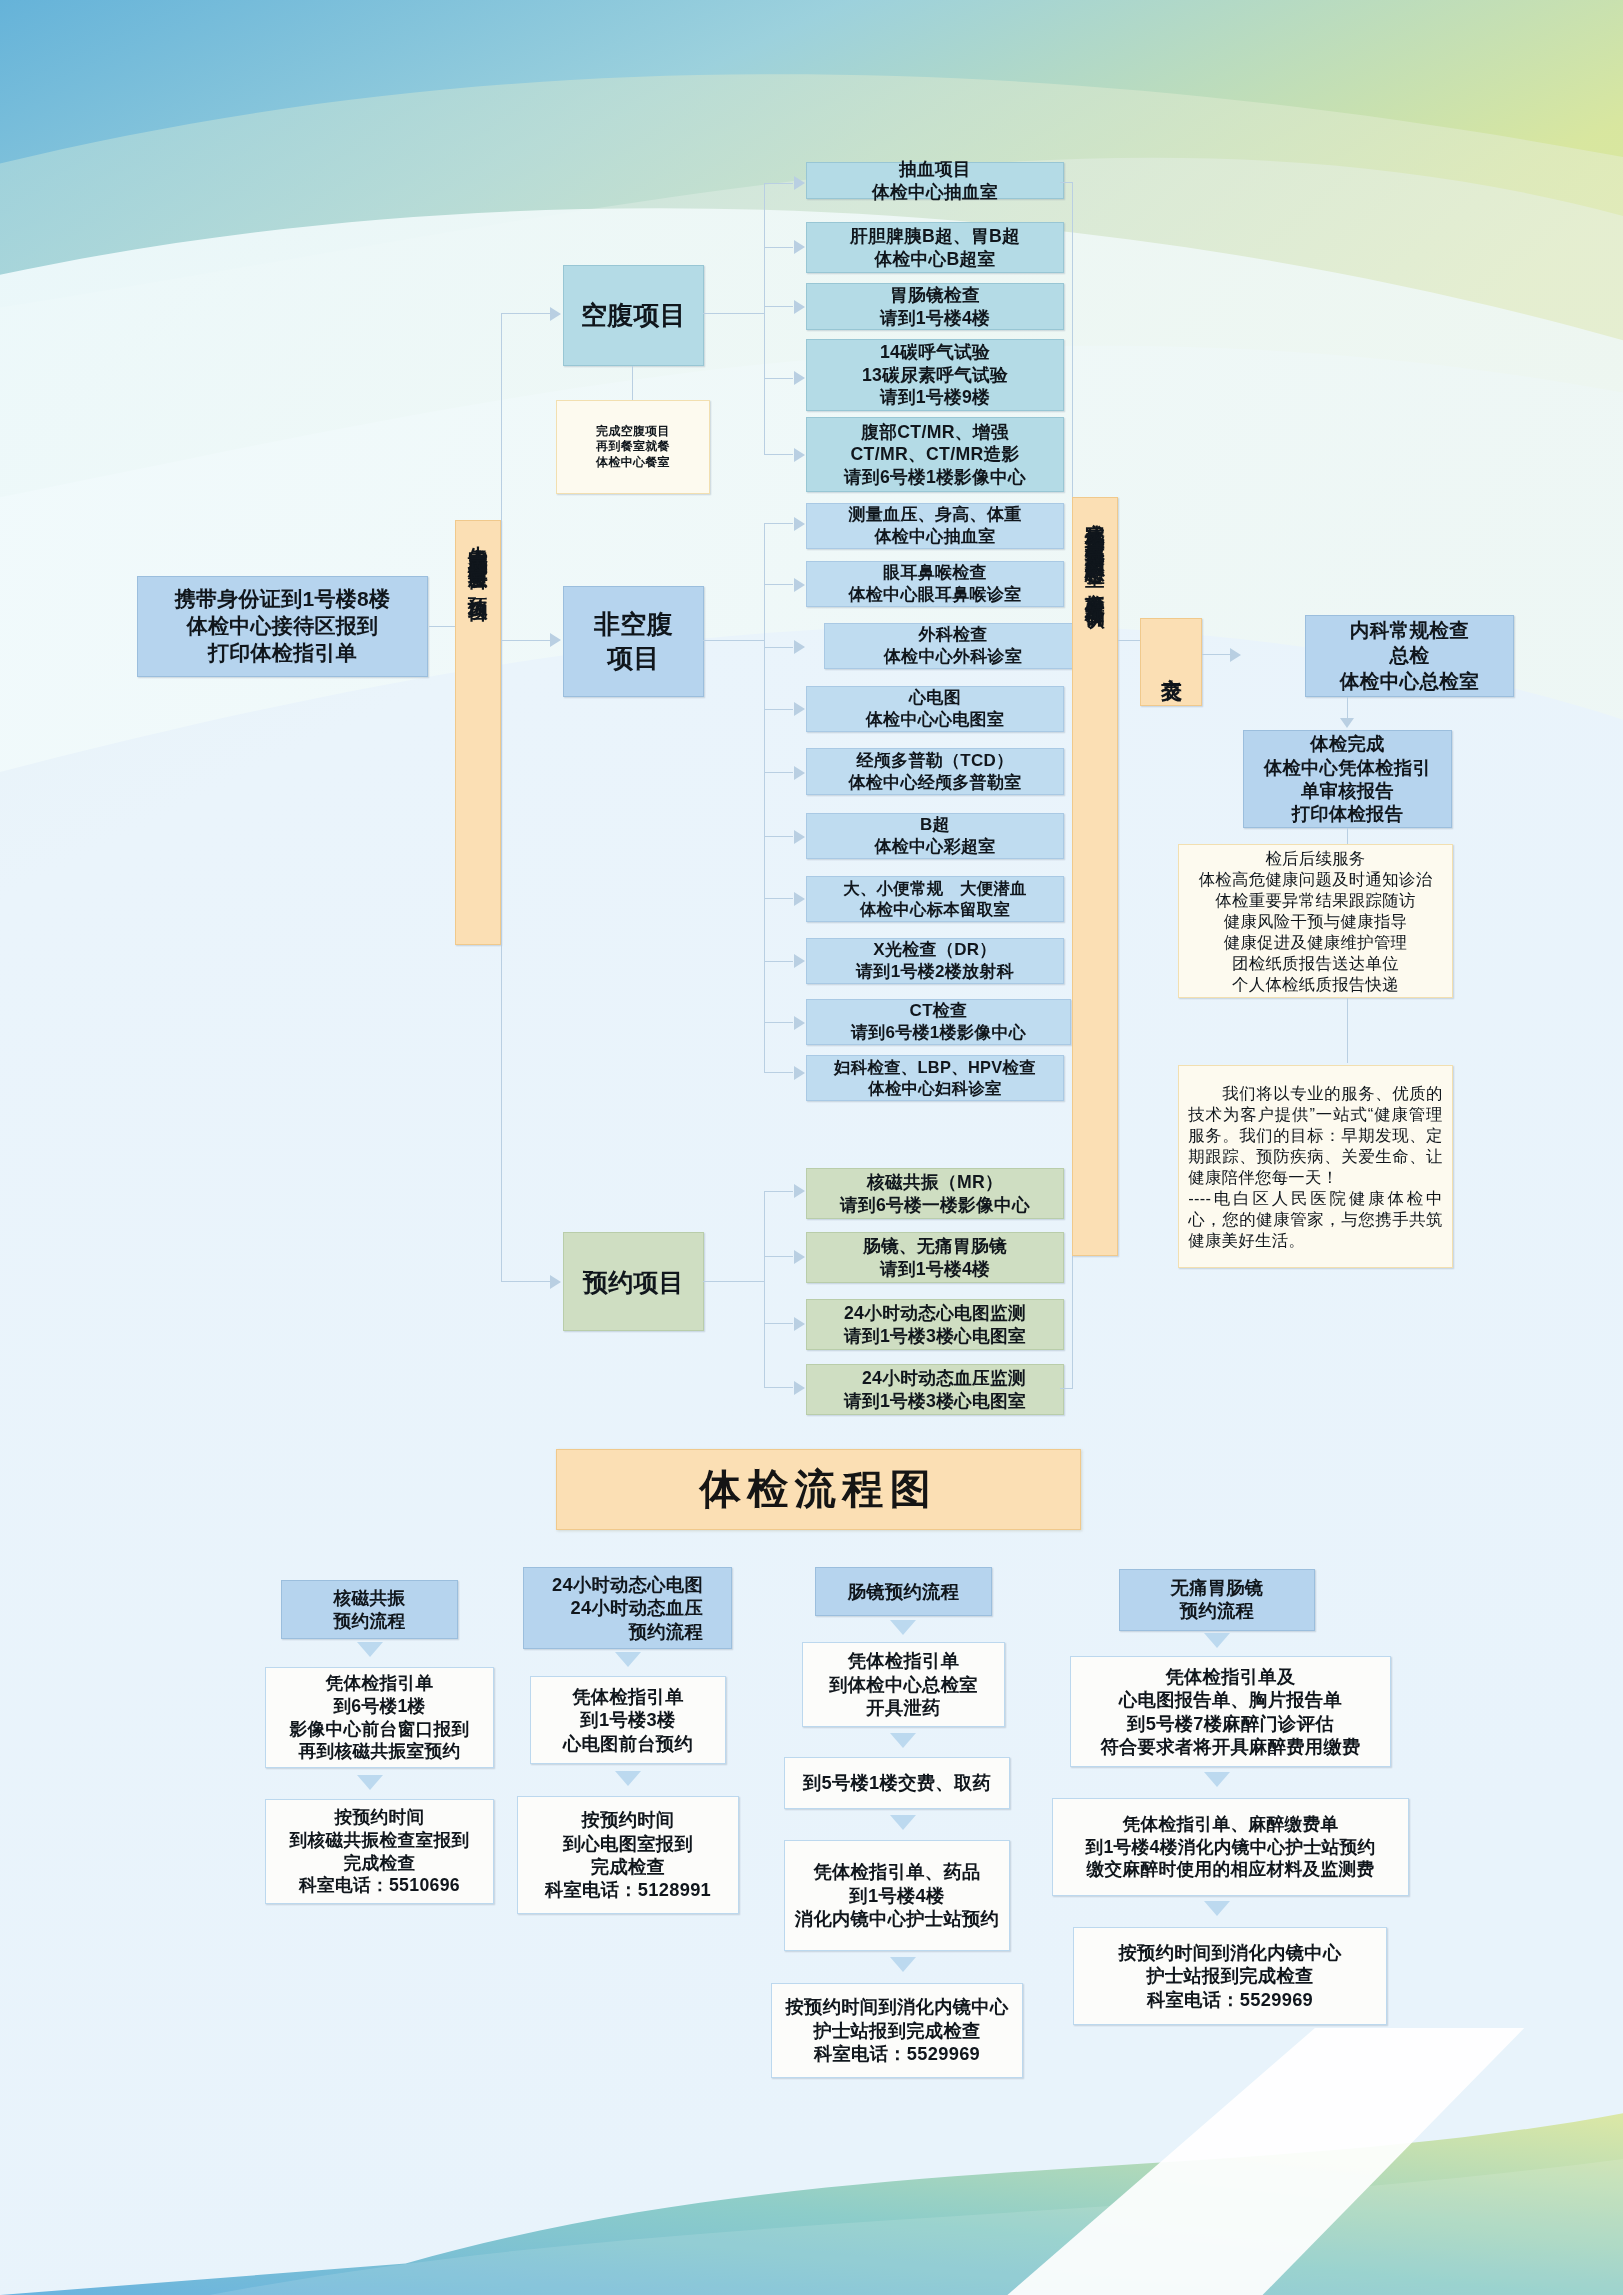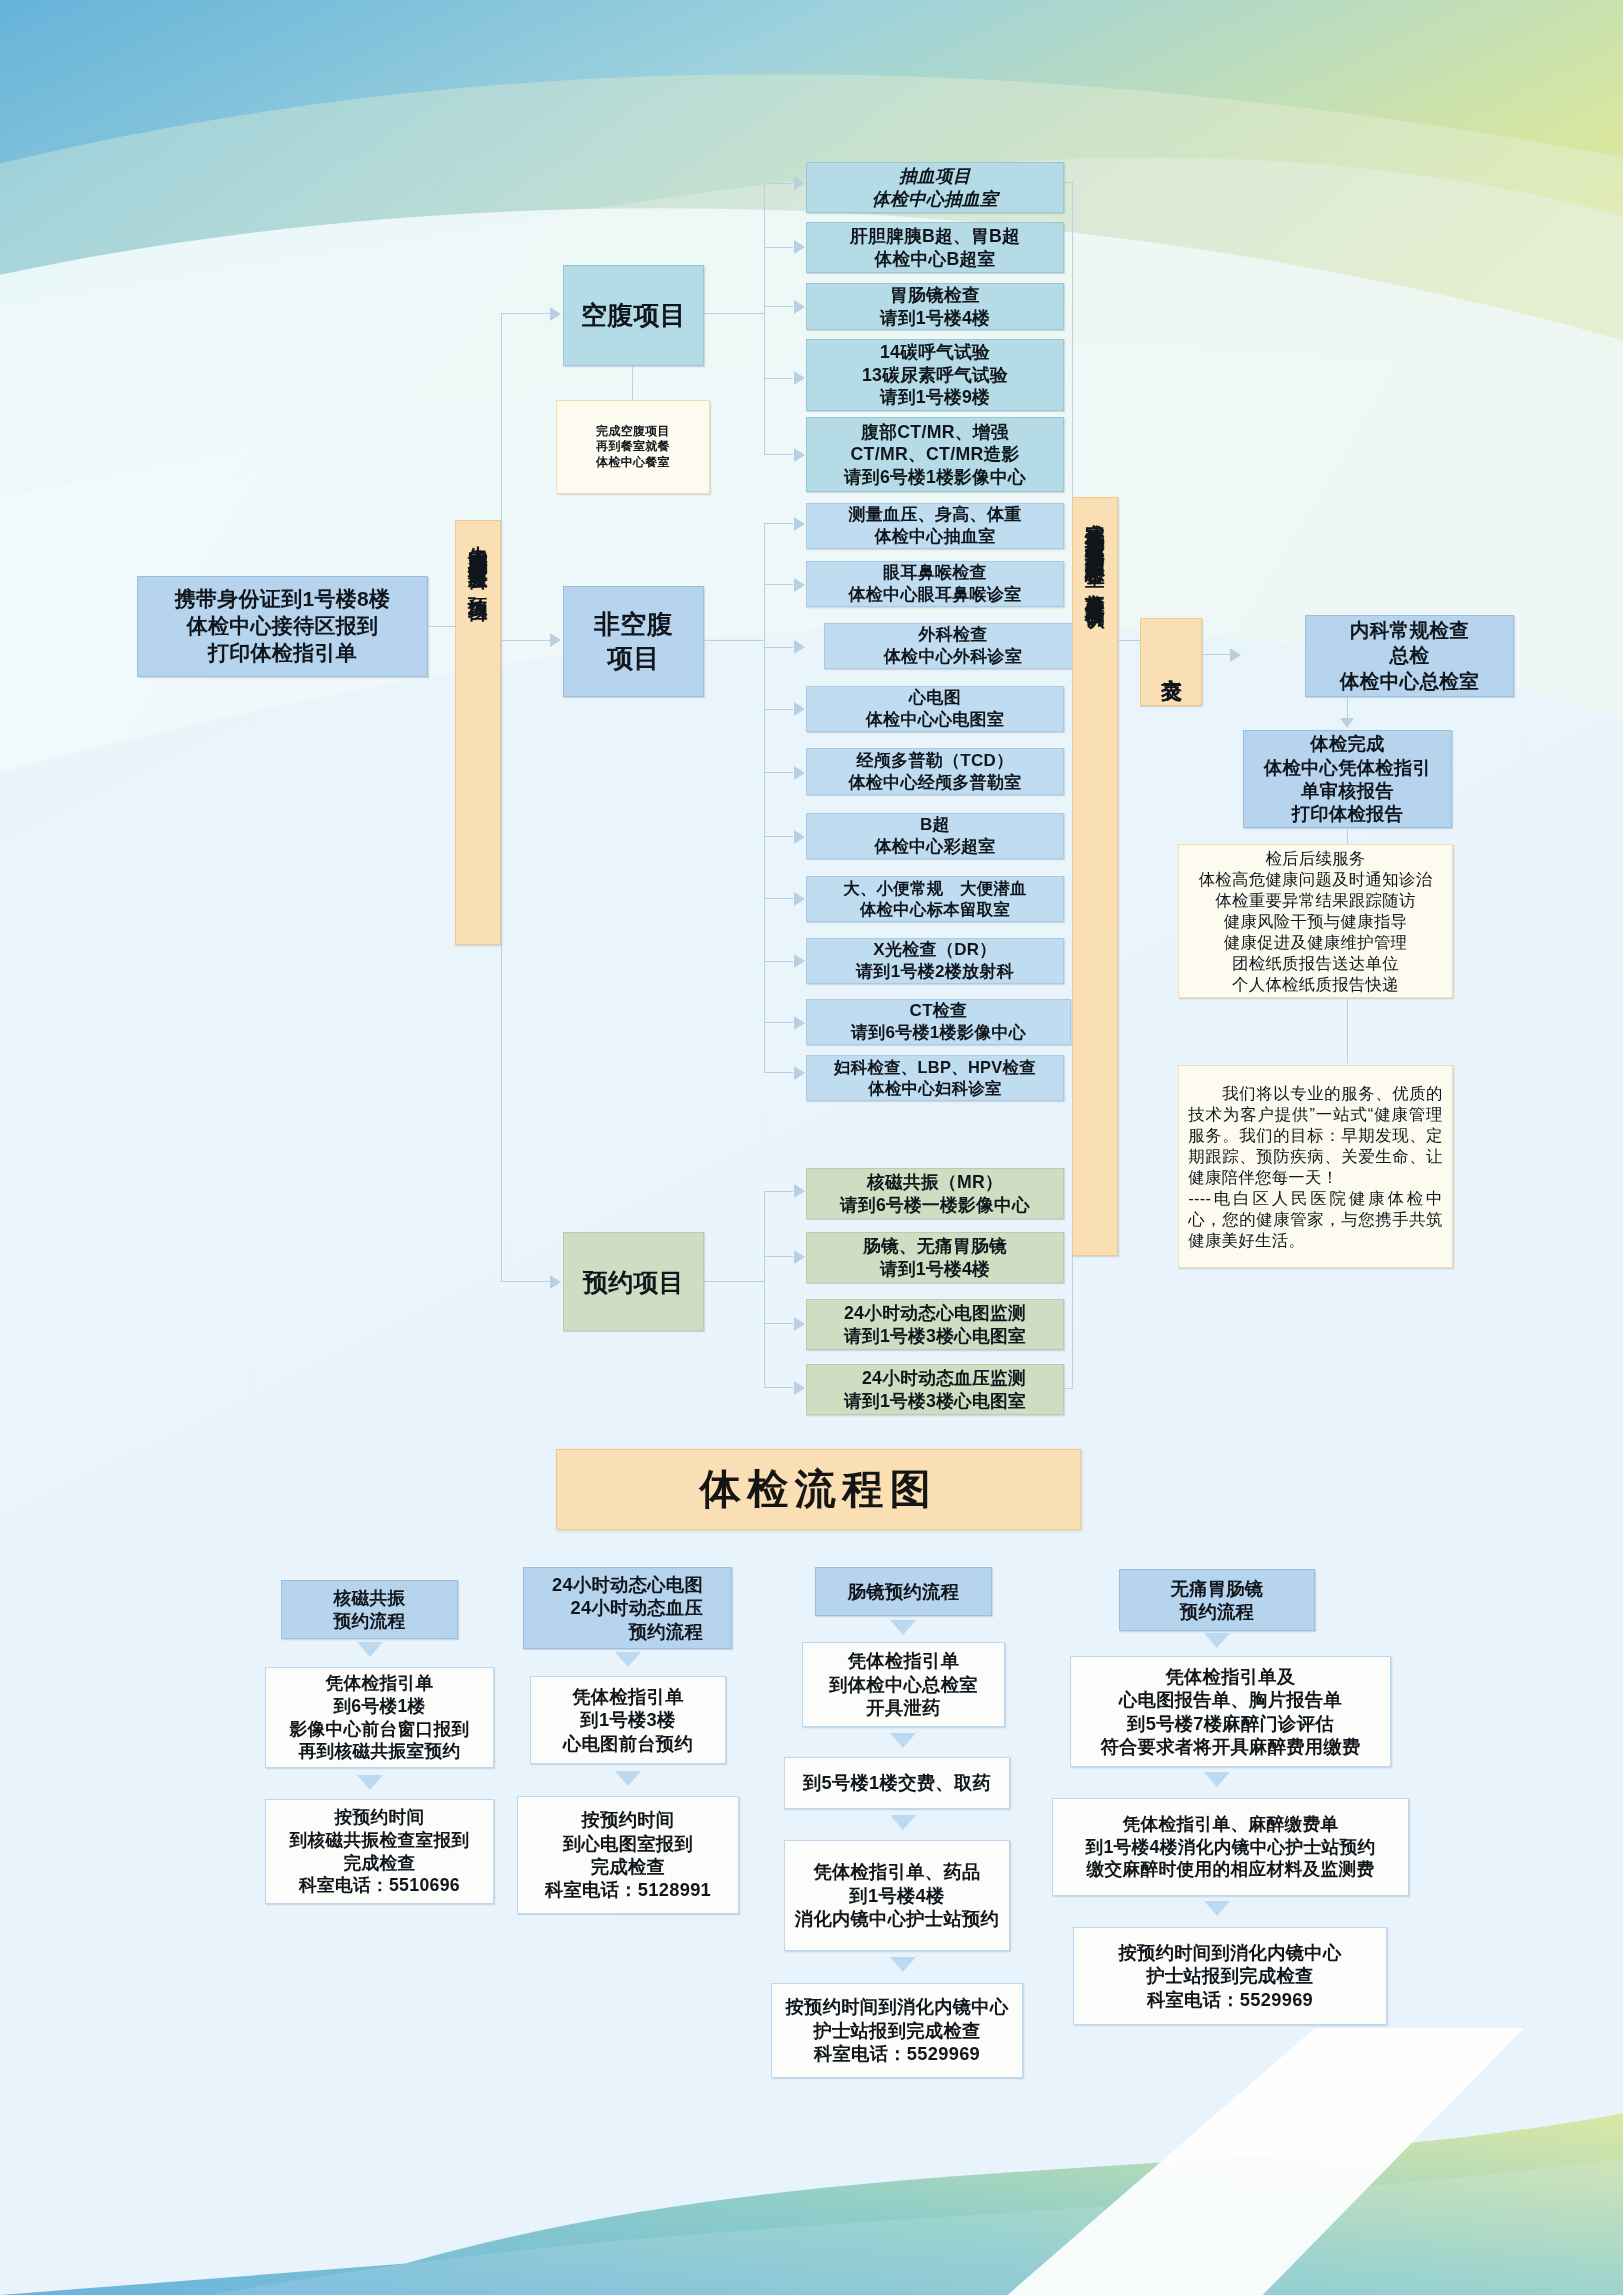--- a/index.html
+++ b/index.html
@@ -163,21 +163,21 @@
   <div class="arrow-r" style="left:550px;top:1275px;"></div>
   <div class="node green" style="left:563px;top:1232px;width:141px;height:99px;font-size:25px;">
     <span class="txt">预约项目</span>
   </div>
 
   <div class="line hline" style="left:703px;top:313px;width:62px;"></div>
   <div class="line vline" style="left:764px;top:183px;height:272px;"></div>
 
   <div class="line hline" style="left:764px;top:183px;width:29.4px;"></div>
   <div class="arrow-r" style="left:794px;top:176px;"></div>
-  <div class="node cyan" style="left:806px;top:162px;width:258px;height:51px;font-size:17.7px;font-style:italic;">
+  <div class="node cyan" style="left:806px;top:162px;width:258px;height:37px;font-size:17.7px;">
     <span class="txt">抽血项目
 体检中心抽血室</span>
   </div>
 
   <div class="line hline" style="left:764px;top:247px;width:29.4px;"></div>
   <div class="arrow-r" style="left:794px;top:240px;"></div>
   <div class="node cyan" style="left:806px;top:222px;width:258px;height:51px;font-size:17.7px;">
     <span class="txt">肝胆脾胰B超、胃B超
 体检中心B超室</span>
   </div>
@@ -418,21 +418,21 @@
 到1号楼4楼
 消化内镜中心护士站预约</span>
   </div>
   <div class="arrow-thick-d" style="left:890px;top:1957px;"></div>
   <div class="node plain-white" style="left:771px;top:1983px;width:252px;height:95px;font-size:18.3px;">
     <span class="txt">按预约时间到消化内镜中心
 护士站报到完成检查
 科室电话：5529969</span>
   </div>
 
-  <div class="node blue" style="left:1119px;top:1569px;width:196px;height:62px;font-size:18.3px;">
+  <div class="node blue" style="left:1119px;top:1569px;width:196px;height:62px;font-size:18.3px;font-family:Liberation Serif, serif;">
     <span class="txt">无痛胃肠镜
 预约流程</span>
   </div>
   <div class="arrow-thick-d" style="left:1204px;top:1633px;"></div>
   <div class="node plain-white" style="left:1070px;top:1656px;width:321px;height:111px;font-size:18.3px;">
     <span class="txt">凭体检指引单及
 心电图报告单、胸片报告单
 到5号楼7楼麻醉门诊评估
 符合要求者将开具麻醉费用缴费</span>
   </div>

